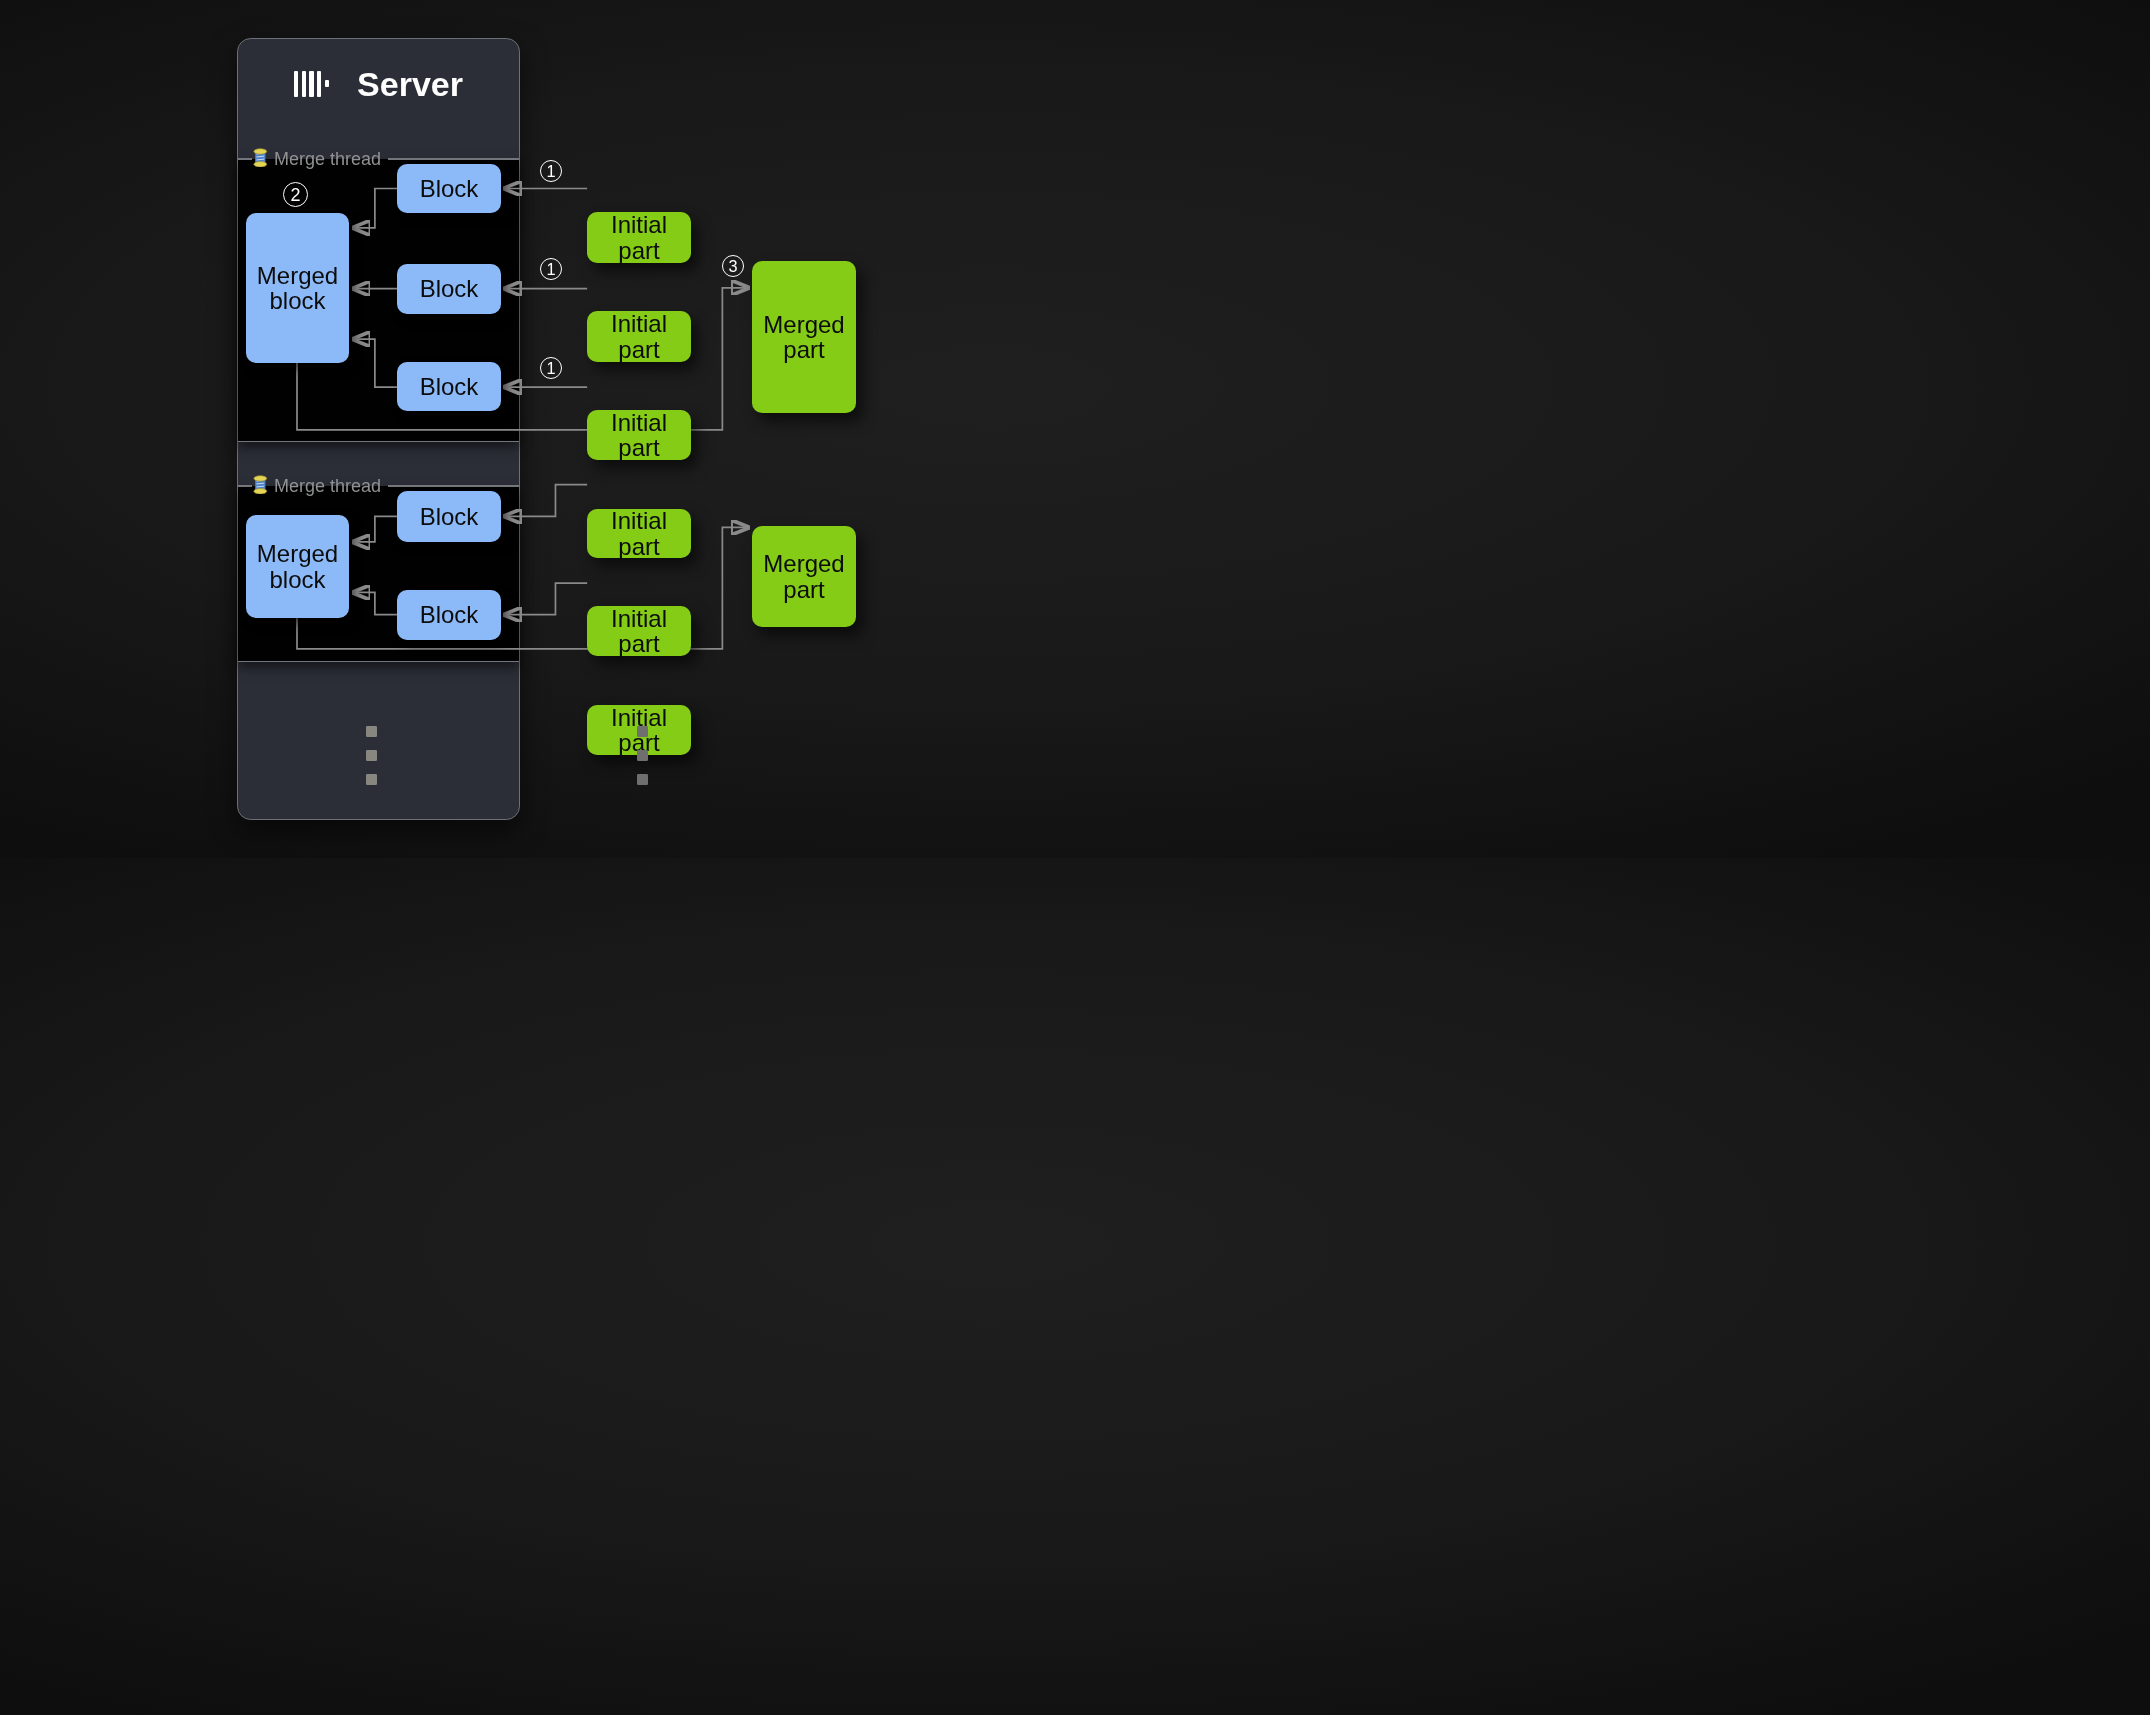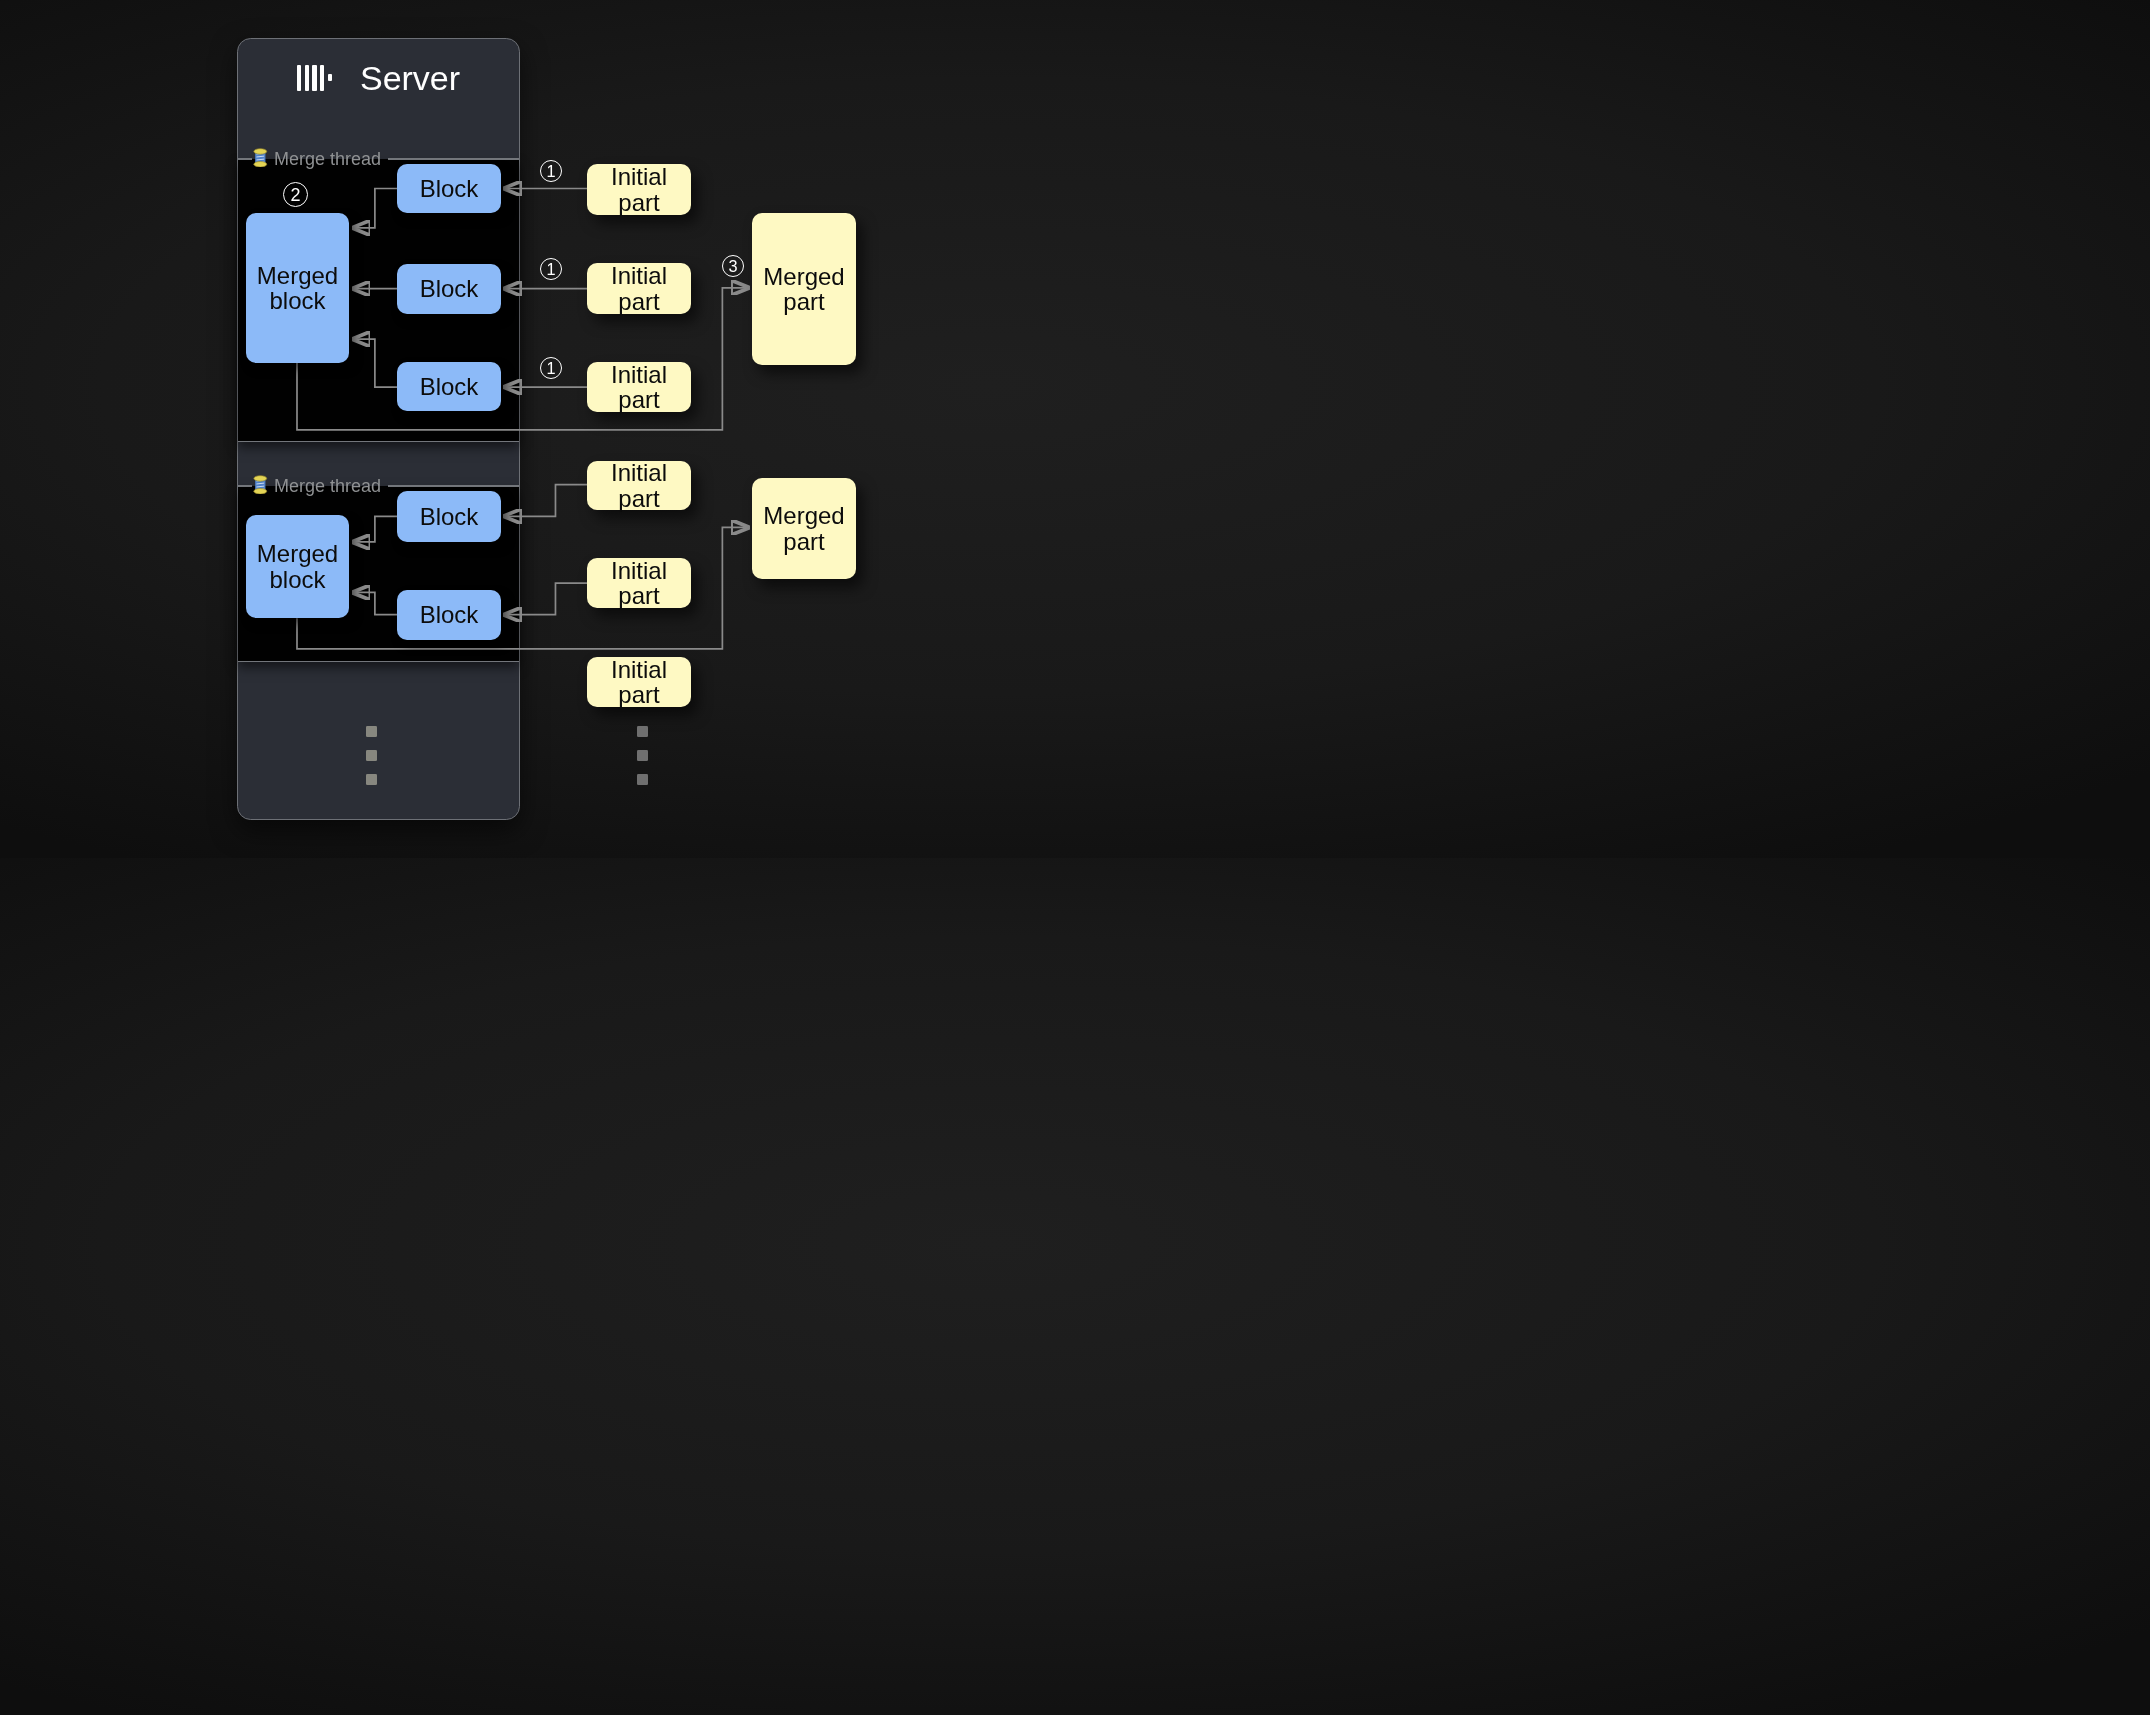--- a/index.html
+++ b/index.html
@@ -12,22 +12,22 @@
   .canvas{position:relative;width:1075px;height:858px;}
 
   
   .server-panel{
     position:absolute;left:237px;top:38px;width:283px;height:782px;
     background:#2b2e36;border:1.3px solid #6d7076;border-radius:13.7px;
     box-shadow:0 10.3px 26px rgba(0,0,0,.55);
     box-sizing:border-box;
   }
   .server-header{
-    position:absolute;top:22px;left:0;right:0;height:33px;
-    display:flex;align-items:center;justify-content:center;gap:28px;
+    position:absolute;top:28px;left:0;right:0;height:33px;
+    display:flex;align-items:center;justify-content:center;gap:28px;font-weight:bold;
   }
   .ch-logo{display:flex;align-items:center;gap:3.4px;height:26px;}
   .ch-logo .bar{width:4.3px;height:26px;background:#ffffff;border-radius:0.9px;}
   .ch-logo .bar.short{height:7.7px;}
   .server-title{color:#ffffff;font-size:34px;line-height:1;}
 
   
   .thread-section{
     position:absolute;left:0;right:0;background:#010101;
     border-bottom:1.7px solid #73767b;
@@ -48,21 +48,21 @@
     padding:0 6.8px 0 1.7px;white-space:nowrap;
   }
 
   
   .box{
     position:absolute;display:flex;align-items:center;justify-content:center;
     text-align:center;color:#0c0c0c;font-size:24px;line-height:1.05;
     border-radius:10px;box-sizing:border-box;
   }
   .blue{background:#8cbaf8;box-shadow:4.3px 5.1px 8.6px rgba(0,0,0,.5);}
-  .yellow{background:#fef9c3;box-shadow:6.8px 8.6px 13.7px rgba(0,0,0,.55);}
+  .yellow{background:#84cc16;box-shadow:6.8px 8.6px 13.7px rgba(0,0,0,.55);margin-top:48px;}
 
   
   .step-circle{
     position:absolute;width:22px;height:22px;border:1.7px solid #ffffff;border-radius:50%;
     color:#ffffff;display:flex;align-items:center;justify-content:center;
     font-size:16.3px;line-height:1;box-sizing:border-box;
   }
   .step-circle.big{width:25px;height:25px;font-size:18px;}
 
   

